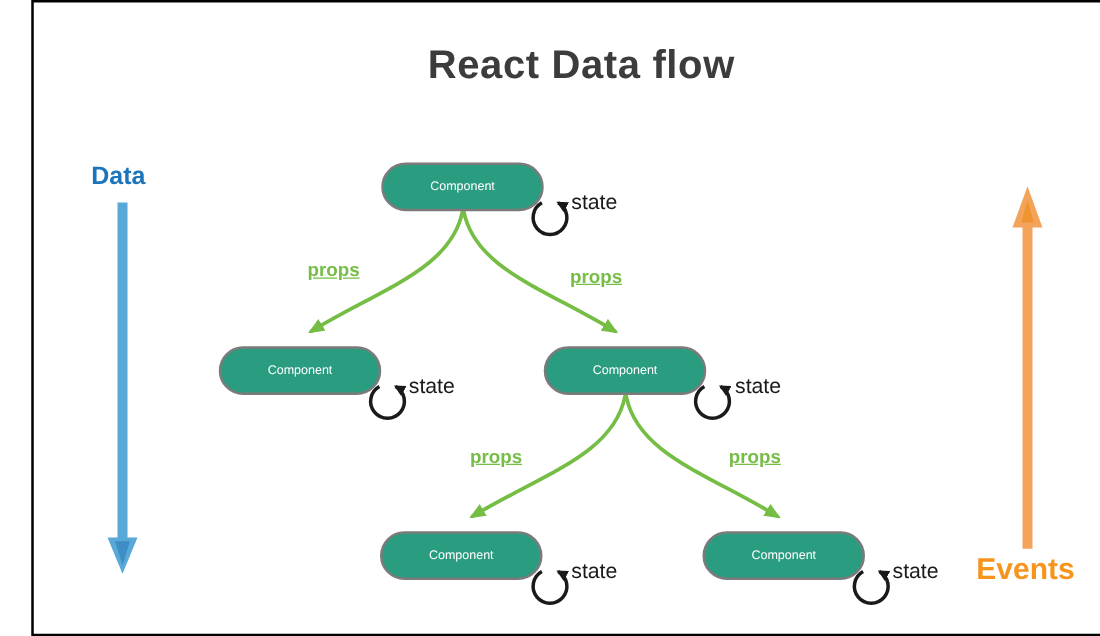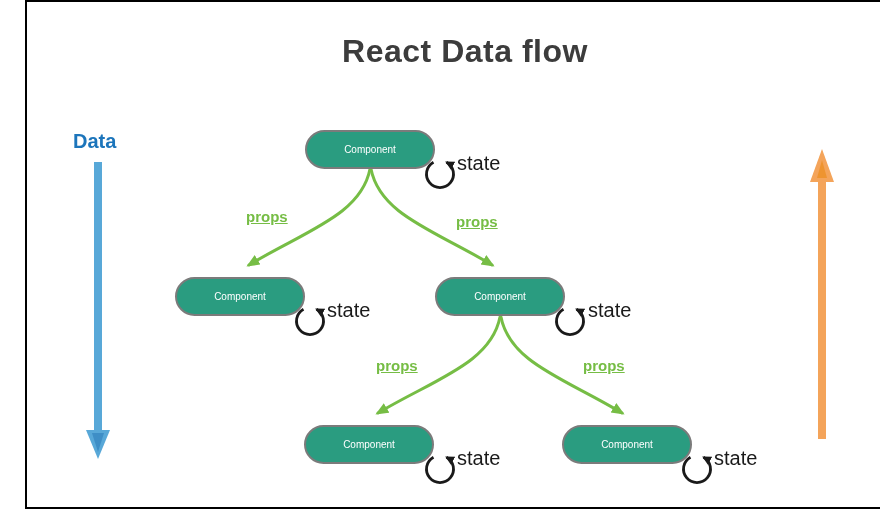--- a/index.html
+++ b/index.html
@@ -24,34 +24,35 @@
   .pill{
     position:absolute; width:130px; height:39px; box-sizing:border-box;
     background:var(--node-fill); border:2px solid var(--node-border); border-radius:20px;
     display:flex; align-items:center; justify-content:center;
     color:var(--node-text); font-weight:normal; font-size:10px;
   }
   .props{
     position:absolute; color:var(--green); font-weight:bold; font-size:15px;text-decoration:underline;
   }
   .state{
-    position:absolute; color:var(--state-color); font-size:20px;
+    position:absolute; color:var(--state-color); font-size:17px;
   }
   .flow-label{position:absolute; font-weight:bold;}
   .flow-label.data{left:46px; top:128px; font-size:20px; color:var(--blue-label);}
   .flow-label.events{left:754px; top:440px; font-size:24px; color:var(--orange-label);}
 </style>
 </head>
 <body>
 
 <div class="canvas">
 
   <h1 class="title">React Data flow</h1>
 
   <div class="flow-label data">Data</div>
+  <div class="flow-label events">Events</div>
 
   <svg class="arrows" viewBox="0 0 880 509" width="880" height="509" aria-hidden="true">
     <defs>
       <marker id="m-green" markerUnits="userSpaceOnUse" markerWidth="16" markerHeight="14" refX="10" refY="5.5" orient="auto">
         <path d="M0,0 L13,5.5 L0,11 Z" fill="var(--green)"></path>
       </marker>
       <marker id="m-black" markerUnits="userSpaceOnUse" markerWidth="12" markerHeight="11" refX="7.5" refY="4.5" orient="auto">
         <path d="M0,0 L9,4.5 L0,9 Z" fill="var(--state-color)"></path>
       </marker>
     </defs>

